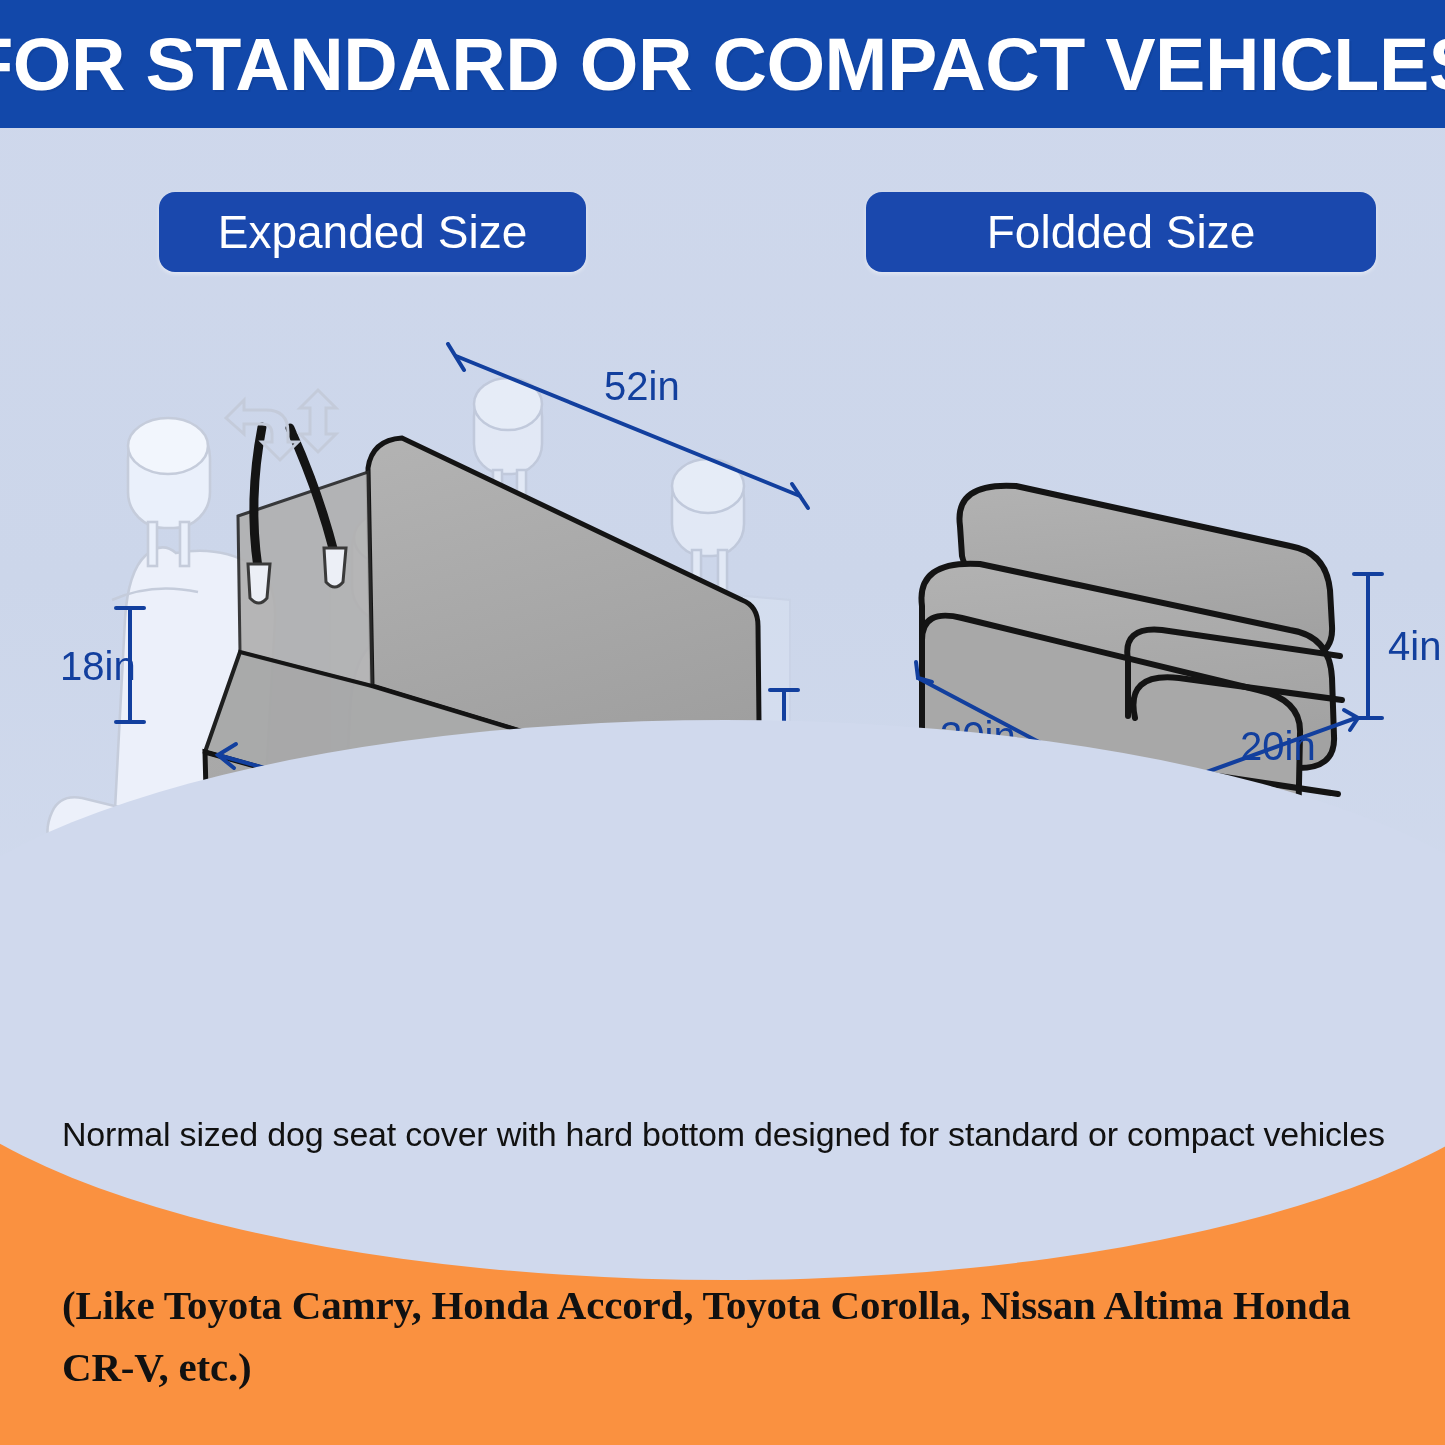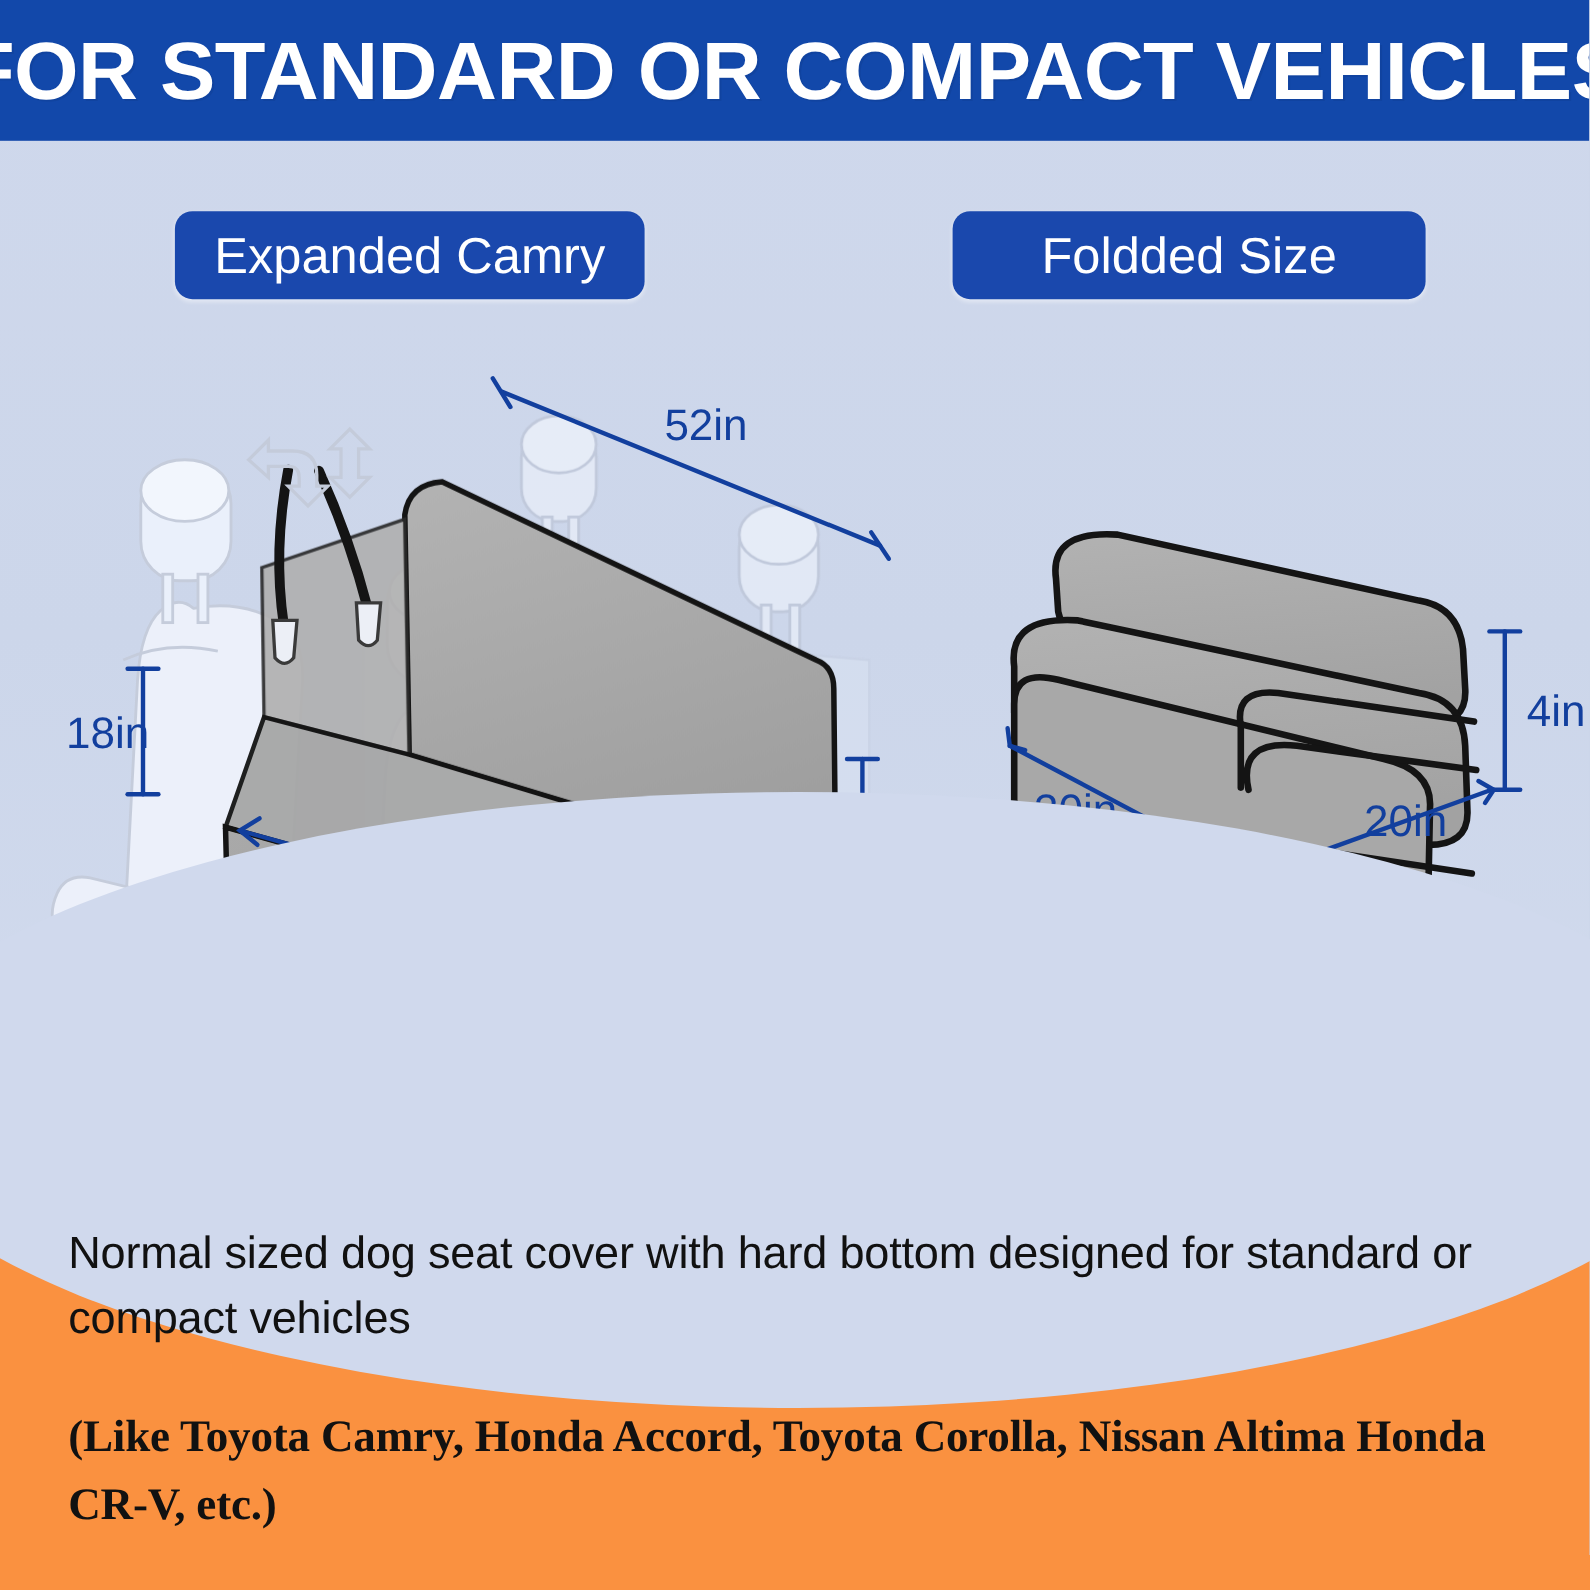--- a/index.html
+++ b/index.html
@@ -34,40 +34,40 @@
   .pill{
     position:absolute;
     background:#1a48ad;
     color:#fff;
     border-radius:16px;
     display:flex;align-items:center;justify-content:center;
     font-size:46px;
     box-shadow:0 2px 4px rgba(255,255,255,0.45);
   }
   #pill-expanded{left:159px;top:192px;width:427px;height:80px;}
-  #pill-folded{left:866px;top:192px;width:430px;height:80px;text-align:center;}
+  #pill-folded{left:866px;top:192px;width:510px;height:80px;text-align:center;}
 
   
   .orange-band{
     position:absolute;left:0;top:990px;width:1445px;height:455px;
     background:#fa9140;
   }
   .orange-curve-mask{
     position:absolute;left:-120px;top:-270px;
     width:1690px;height:560px;
     background:#d0d9ed;
     border-radius:50%;
   }
   .orange-text{
     position:absolute;left:62px;right:40px;
     color:#111111;
   }
   #desc-line{
     top:1110px;
-    font-size:41px;
+    font-size:34px;
     line-height:1.45;
     width:1350px;
     letter-spacing:-0.2px;
   }
   #models-line{
     top:1275px;
     font-size:41px;
     font-weight:bold;
     line-height:1.5;
     width:1370px;
@@ -82,21 +82,21 @@
 </head>
 <body>
 
 <div id="page">
 
   <div class="banner">
     <div class="banner-title">FOR STANDARD OR COMPACT VEHICLES</div>
   </div>
 
   <div class="pill" id="pill-expanded">
-    <span>Expanded Camry</span>
+    <span>Expanded Size</span>
   </div>
   <div class="pill" id="pill-folded">
     <span>Foldded Size</span>
   </div>
 
   <svg id="illus" viewBox="0 0 1445 700">
     <defs>
       <linearGradient id="gcover" x1="0" y1="0" x2="0.3" y2="1">
         <stop offset="0%" stop-color="#b3b3b3"></stop>
         <stop offset="100%" stop-color="#9e9e9e"></stop>

